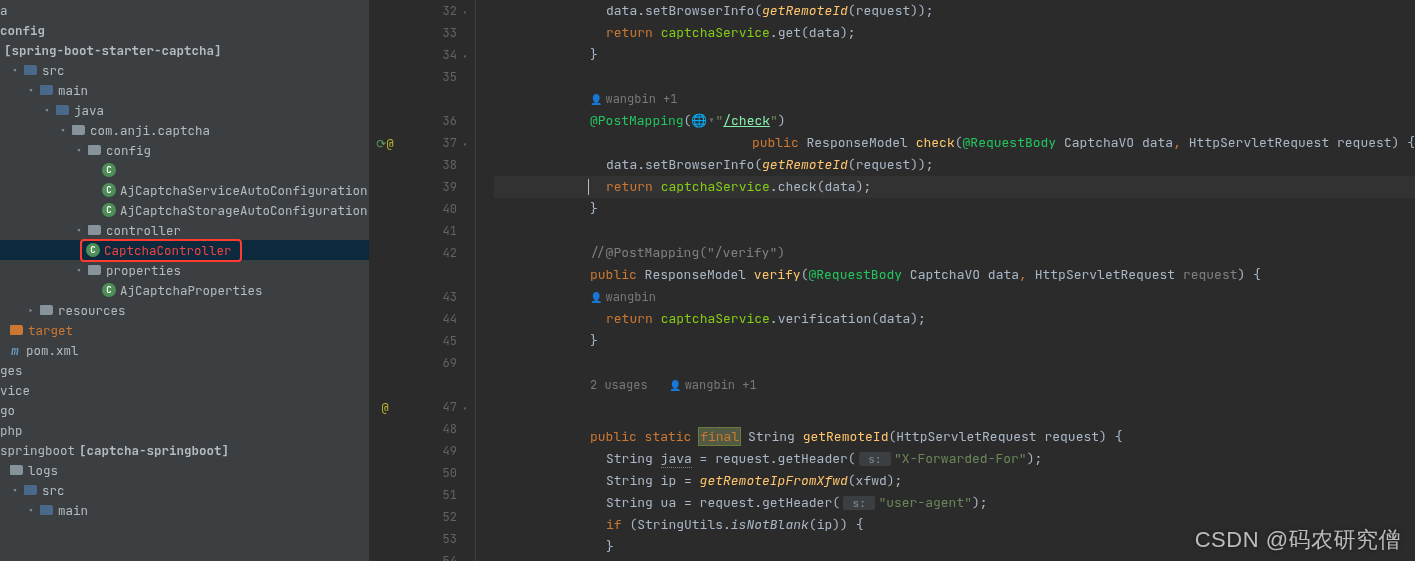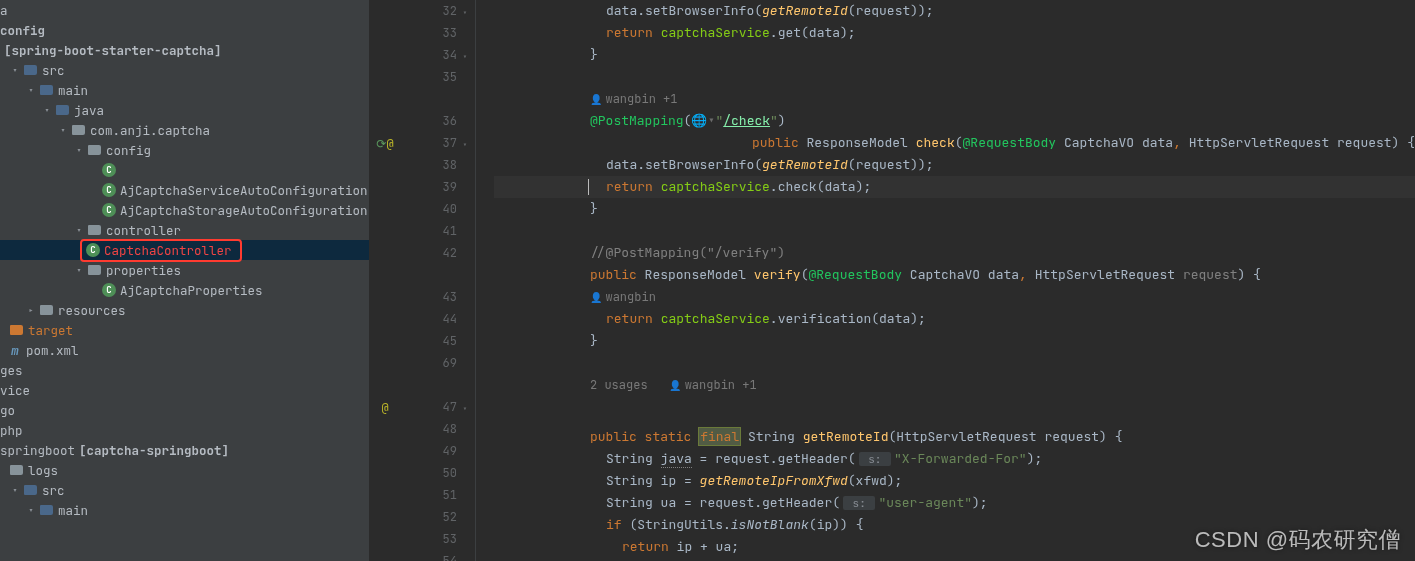--- a/index.html
+++ b/index.html
@@ -337,18 +337,17 @@
       <div class="line" style="padding-left: 96px;"><span class="code-lens"><span class="person"></span><span>wangbin</span></span></div>
       <div class="line" style="padding-left: 112px; position: relative;"><span class="kw">return</span><span> </span><span class="fld">captchaService</span><span>.verification(data);</span></div>
       <div class="line" style="padding-left: 96px; position: relative;"><span>}</span></div>
       <div class="line"></div>
       <div class="line" style="padding-left: 96px;"><span class="code-lens"><span>2 usages   </span><span class="person"></span><span>wangbin +1</span></span></div>
       <div class="line" style="padding-left: 96px; position: relative; margin-top: 30px;"><span class="kw">public static</span><span> </span><span class="hl-box kw">final</span><span> String </span><span class="fn">getRemoteId</span><span>(HttpServletRequest request) {</span></div>
       <div class="line" style="padding-left: 112px; position: relative;"><span>String </span><span class="underwave">java</span><span> = request.getHeader(</span><span class="hint"> s: </span><span class="str">"X-Forwarded-For"</span><span>);</span></div>
       <div class="line" style="padding-left: 112px; position: relative;"><span>String ip = </span><span class="ital fn">getRemoteIpFromXfwd</span><span>(xfwd);</span></div>
       <div class="line" style="padding-left: 112px; position: relative;"><span>String ua = request.getHeader(</span><span class="hint"> s: </span><span class="str">"user-agent"</span><span>);</span></div>
       <div class="line" style="padding-left: 112px; position: relative;"><span class="kw">if</span><span> (StringUtils.</span><span class="ital">isNotBlank</span><span>(ip)) {</span></div>
-      <div class="line" style="padding-left: 128px; position: relative;"><span class="kw">return</span><span> ip + ua;</span></div>
       <div class="line" style="padding-left: 112px; position: relative;"><span>}</span></div>
       <div class="line" style="padding-left: 112px; position: relative;"><span class="kw">return</span><span> request.getRemoteAddr() + ua;</span></div>
     </div>
   <div class="watermark">CSDN @码农研究僧</div>
 </div>
 
 </body></html>

